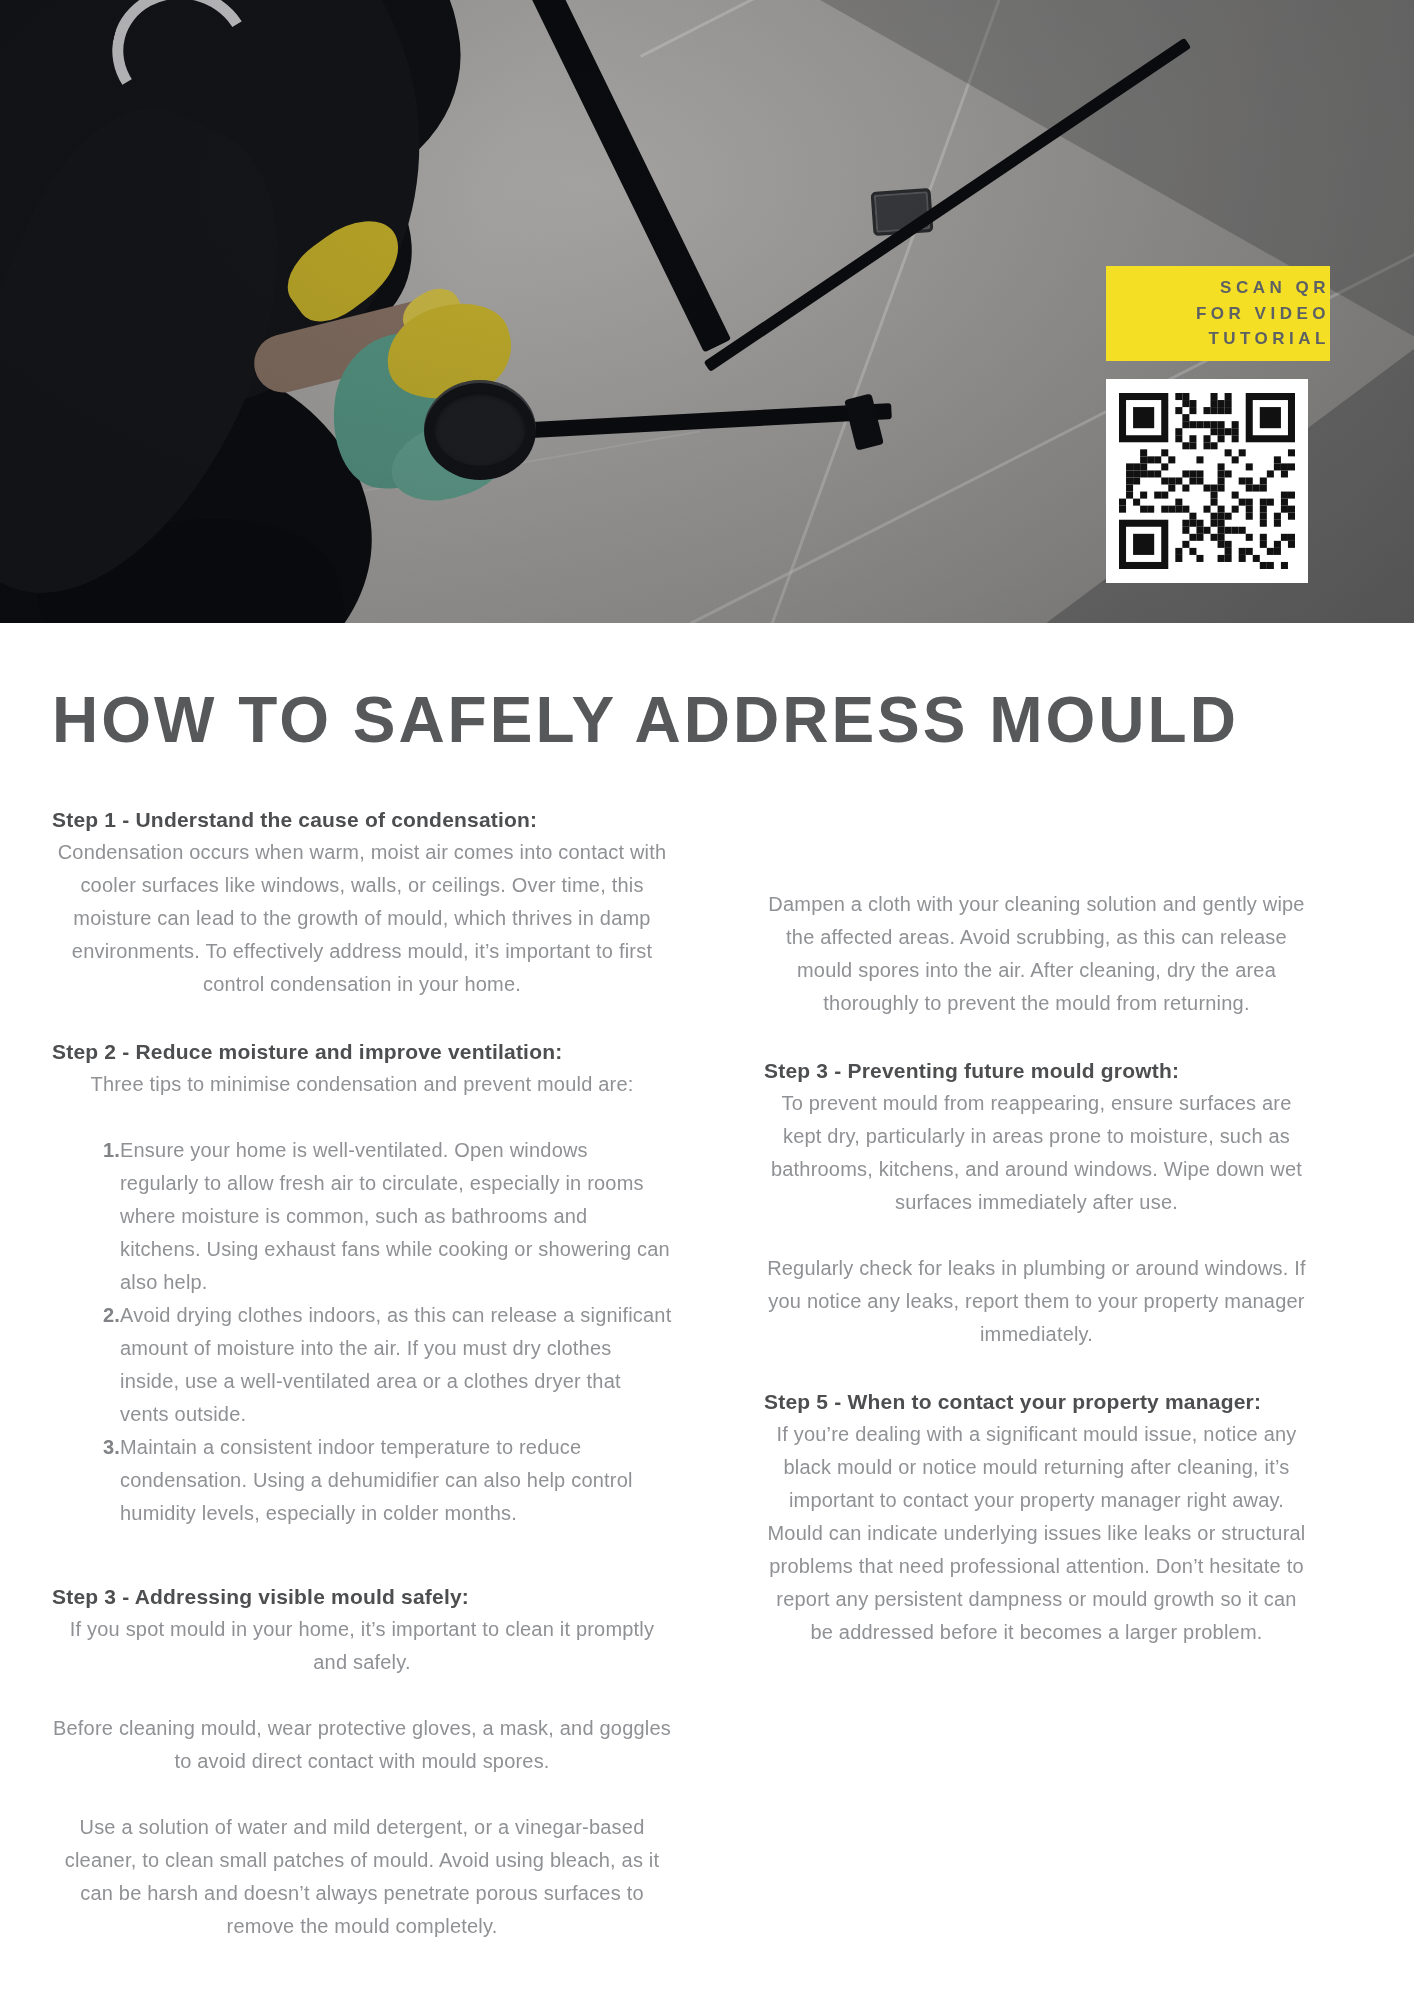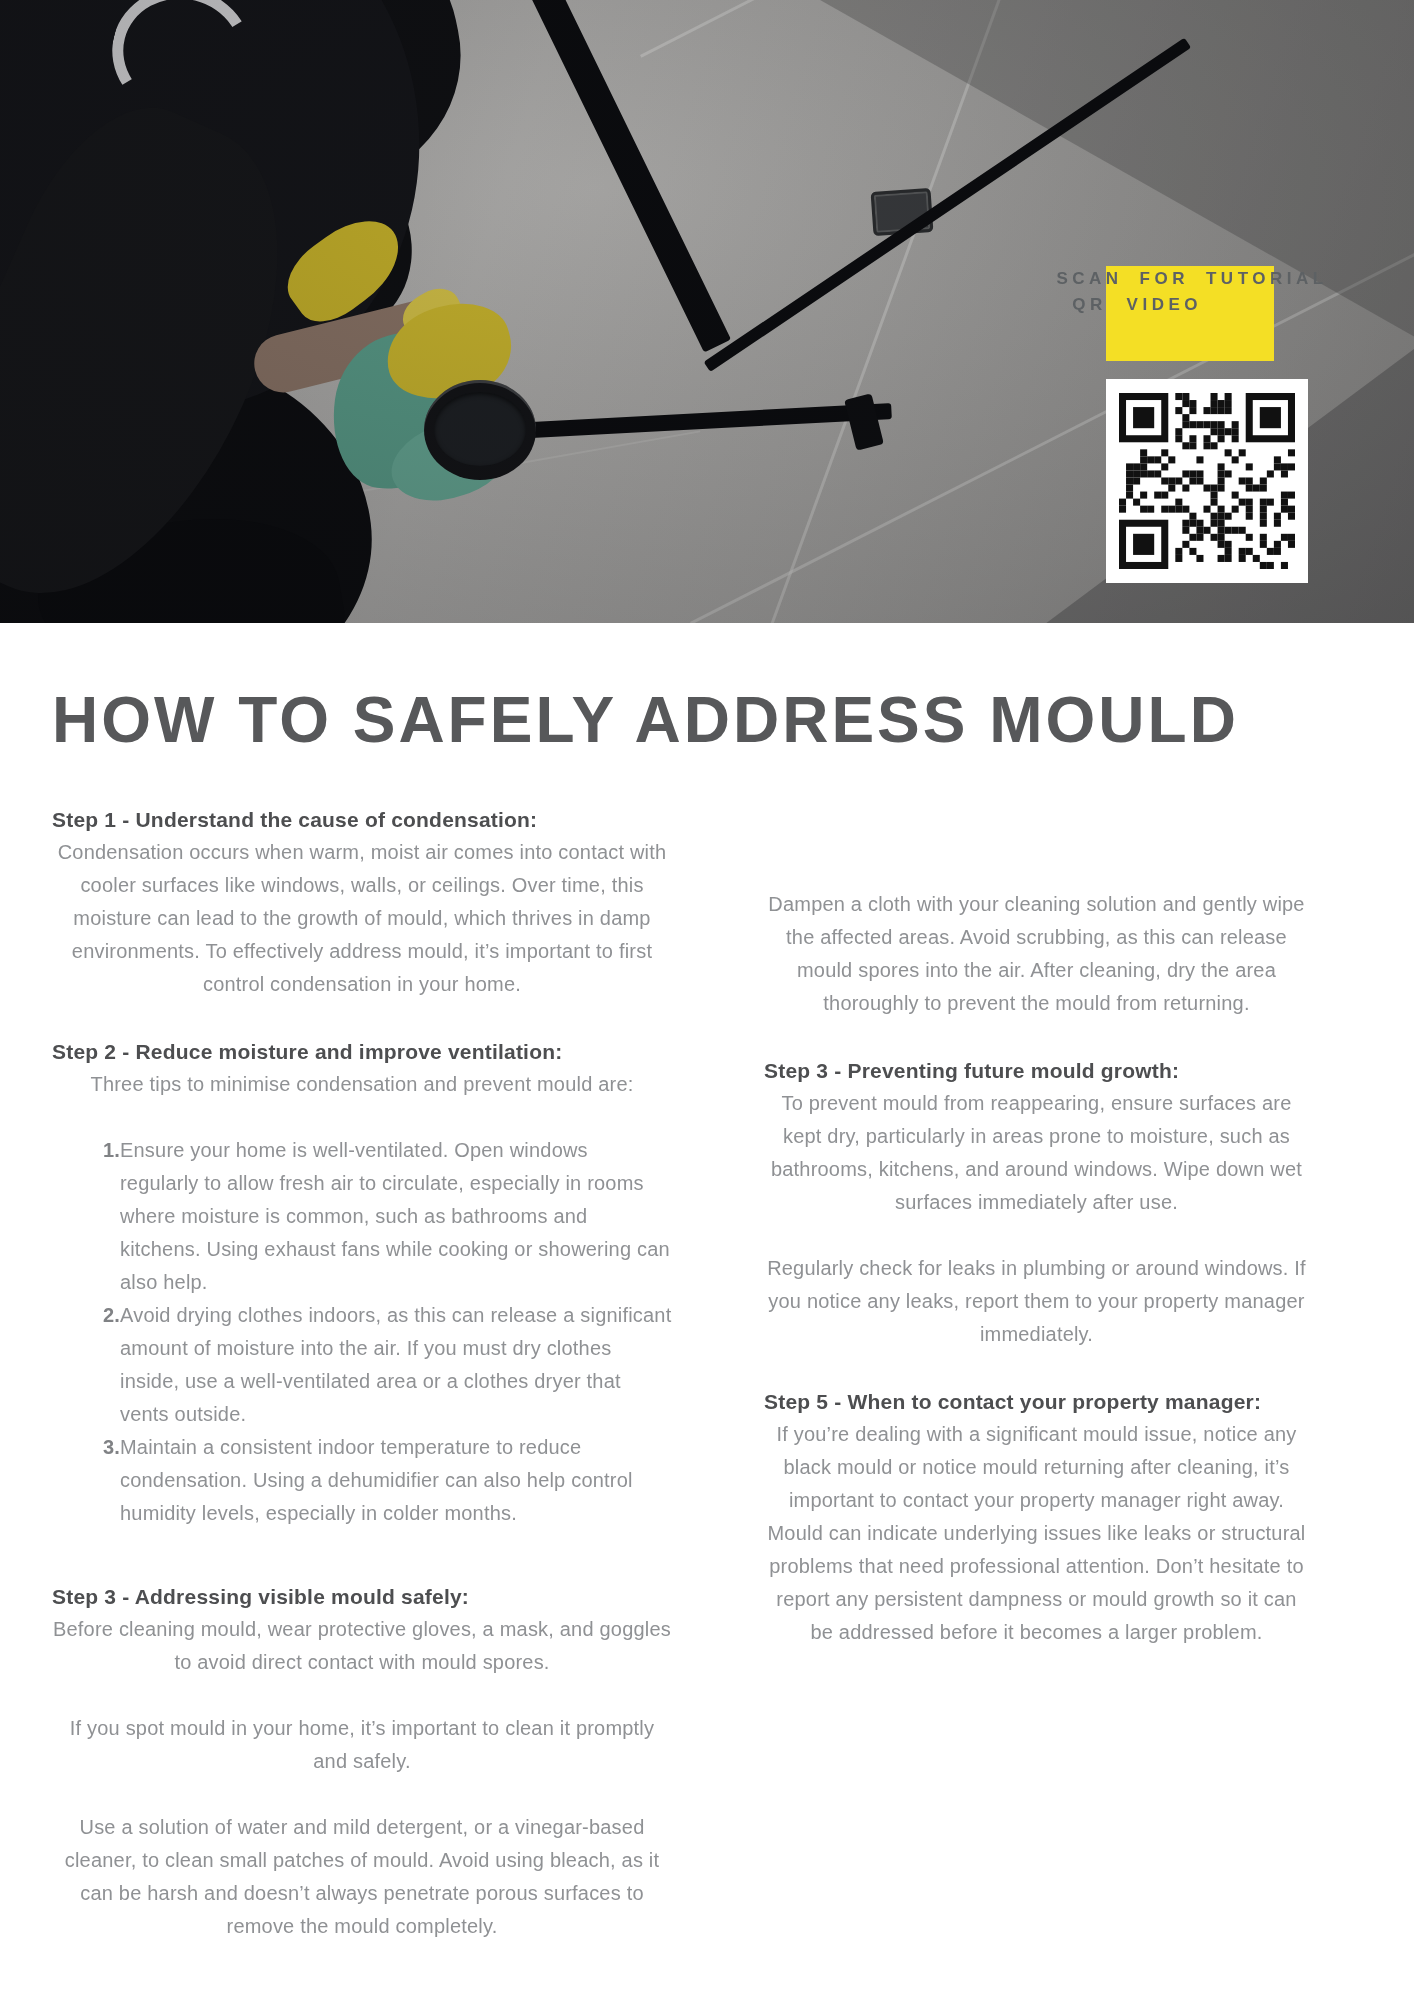--- a/index.html
+++ b/index.html
@@ -36,21 +36,21 @@
   .glove-far{left:284px;top:232px;width:122px;height:74px;background:#ccb72b;border-radius:46% 54% 60% 40%;transform:rotate(-36deg);}
   .glove-cuff{left:402px;top:292px;width:60px;height:44px;background:#dcc94a;border-radius:45%;transform:rotate(-30deg);}
   .glove-near{left:386px;top:306px;width:126px;height:92px;background:#d2bd2f;border-radius:50% 50% 42% 58% / 55% 45% 52% 48%;transform:rotate(-16deg);}
   .cloth{left:334px;top:332px;width:128px;height:158px;background:#5ca18d;border-radius:55% 45% 58% 42% / 48% 56% 44% 52%;transform:rotate(8deg);}
   .cloth2{left:390px;top:424px;width:118px;height:74px;background:#69ad99;border-radius:50% 50% 45% 55%;transform:rotate(-20deg);}
   .bowl{left:424px;top:380px;width:112px;height:100px;background:#131417;border-radius:50%;box-shadow:inset 0 3px 0 rgba(150,152,156,.35);}
   .bowl-water{left:10px;top:12px;right:10px;bottom:14px;background:#1e2125;border-radius:50%;box-shadow:inset 0 2px 5px rgba(0,0,0,.65);}
   .vignette{inset:0;background:radial-gradient(115% 130% at 42% 30%,rgba(8,8,10,.10) 0%,rgba(8,8,10,.26) 55%,rgba(8,8,10,.42) 100%);z-index:5;}
 
   
-  .badge{left:1106px;top:266px;width:168px;height:95px;background:#F4DF25;z-index:10;display:flex;flex-direction:row;align-items:flex-start;justify-content:center;text-align:center;}
+  .badge{left:1106px;top:266px;width:224px;height:95px;background:#F4DF25;z-index:10;display:flex;flex-direction:column;align-items:flex-end;justify-content:center;text-align:center;}
   .badge span{position:static;display:block;font-size:17px;font-weight:600;letter-spacing:4.5px;padding-left:4px;color:#5D6164;line-height:1.5;}
   .qr-box{left:1106px;top:379px;width:202px;height:204px;background:#ffffff;z-index:10;display:flex;align-items:center;justify-content:center;}
   .qr-box svg{position:static;width:176px;height:176px;}
 
   
   .title{margin:62px 0 0 52px;font-size:64px;line-height:1.1;font-weight:700;letter-spacing:3px;color:#57585A;white-space:nowrap;}
   .columns{display:flex;margin:48px 0 0 52px;}
   .col{font-size:20px;line-height:33px;color:#8F9194;letter-spacing:.2px;}
   .col-left{width:620px;margin-right:92px;}
   .col-right{width:545px;padding-top:85px;}
@@ -302,22 +302,22 @@
 
       <h2>Step 2 - Reduce moisture and improve ventilation:</h2>
       <p>Three tips to minimise condensation and prevent mould are:</p>
       <ol>
         <li>Ensure your home is well-ventilated. Open windows regularly to allow fresh air to circulate, especially in rooms where moisture is common, such as bathrooms and kitchens. Using exhaust fans while cooking or showering can also help.</li>
         <li>Avoid drying clothes indoors, as this can release a significant amount of moisture into the air. If you must dry clothes inside, use a well-ventilated area or a clothes dryer that vents outside.</li>
         <li>Maintain a consistent indoor temperature to reduce condensation. Using a dehumidifier can also help control humidity levels, especially in colder months.</li>
       </ol>
 
       <h2>Step 3 - Addressing visible mould safely:</h2>
+      <p>If you spot mould in your home, it’s important to clean it promptly and safely.</p>
       <p>Before cleaning mould, wear protective gloves, a mask, and goggles to avoid direct contact with mould spores.</p>
-      <p>If you spot mould in your home, it’s important to clean it promptly and safely.</p>
       <p>Use a solution of water and mild detergent, or a vinegar-based cleaner, to clean small patches of mould. Avoid using bleach, as it can be harsh and doesn’t always penetrate porous surfaces to remove the mould completely.</p>
     </div>
 
     <div class="col col-right">
       <p>Dampen a cloth with your cleaning solution and gently wipe the affected areas. Avoid scrubbing, as this can release mould spores into the air. After cleaning, dry the area thoroughly to prevent the mould from returning.</p>
 
       <h2>Step 3 - Preventing future mould growth:</h2>
       <p>To prevent mould from reappearing, ensure surfaces are kept dry, particularly in areas prone to moisture, such as bathrooms, kitchens, and around windows. Wipe down wet surfaces immediately after use.</p>
       <p>Regularly check for leaks in plumbing or around windows. If you notice any leaks, report them to your property manager immediately.</p>
 

